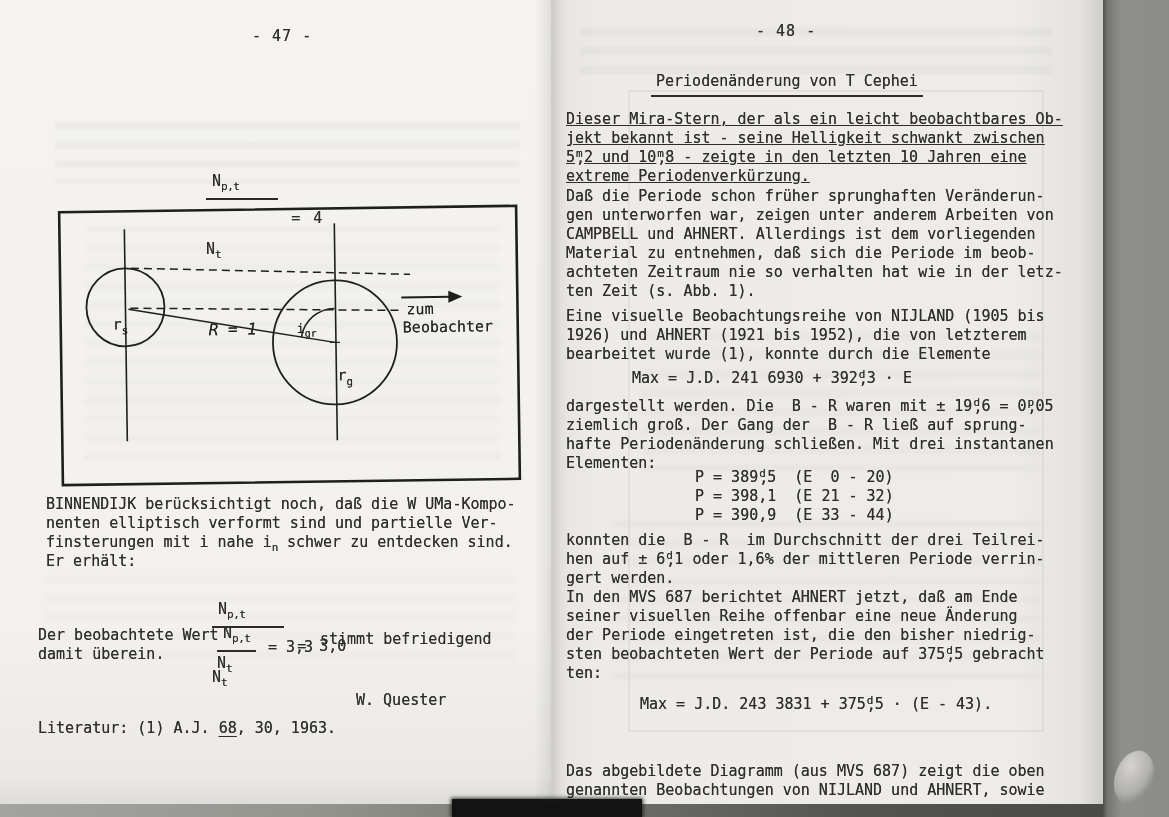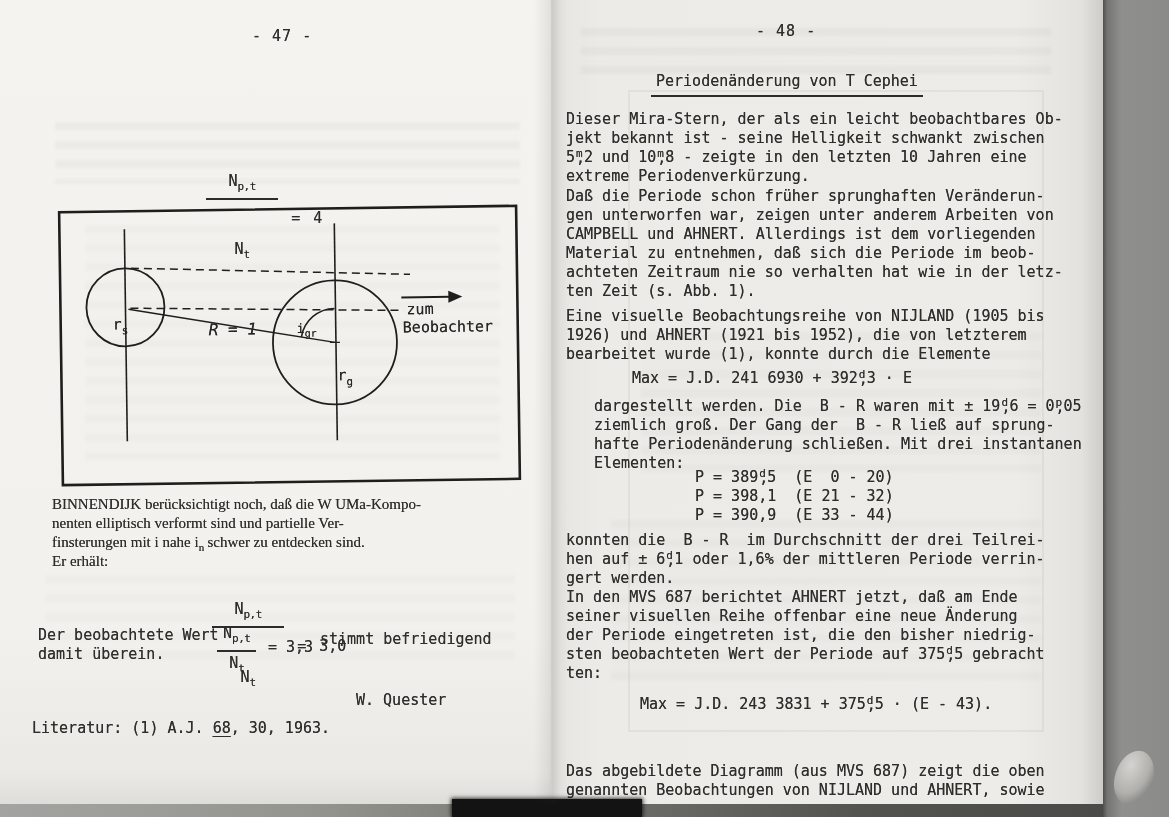--- a/index.html
+++ b/index.html
@@ -9,21 +9,21 @@
   .page-left{left:0;width:551px;height:806px;
      background:linear-gradient(180deg,#f4f3ef 0%,#f2f1ed 78%,#eae9e5 96%,#dddcd8 100%);}
   .page-right{left:551px;width:552px;height:811px;
      background:linear-gradient(90deg,#e6e4e0 0%,#ecebe7 9%,#edece8 84%,#e3e2de 96%,#cdccc9 100%);}
   .tl{height:19px;white-space:pre;}
   .abs{position:absolute;}
   .pageno{letter-spacing:1px;}
   .title{border-bottom:2px solid #2d2c2a;padding:0 5px 4px 5px;white-space:pre;}
   .para{position:absolute;}
   .formula{position:absolute;display:flex;align-items:center;gap:13px;white-space:pre;}
-  .frac{display:inline-block;text-align:center;}
+  .frac{display:inline-block;}
   .fnum{display:block;border-bottom:2px solid #2d2c2a;padding:0 6px 2px 6px;}
   .fden{display:block;padding-top:2px;}
   sub{font-size:11px;letter-spacing:-0.5px;}
   .stk{display:inline-block;position:relative;width:9px;}
   .stk-l{position:absolute;left:1px;bottom:3px;font-size:11px;line-height:1;}
   .stk-c{position:absolute;left:1px;bottom:-4px;font-size:15px;line-height:1;}
   .ink{text-shadow:0 0 0.5px rgba(46,45,43,0.75);}
   .uline{text-decoration:underline;text-underline-offset:3px;}
   
   .scan-bottom{position:absolute;left:0;top:804px;width:1103px;height:13px;
@@ -73,21 +73,21 @@
       <line x1="343" y1="94" x2="392" y2="94" stroke="#1e1e1c" stroke-width="2"></line>
       <polygon points="390,88 404,94 390,100" fill="#1e1e1c"></polygon>
       <text x="54" y="122" font-size="15"><tspan>r</tspan><tspan dy="5" font-size="11">s</tspan></text>
       <text x="278" y="176" font-size="15"><tspan>r</tspan><tspan dy="5" font-size="11">g</tspan></text>
       <text x="150" y="129" font-size="16" font-style="italic"><tspan>R = 1</tspan></text>
       <text x="238" y="128" font-size="13"><tspan>i</tspan><tspan dy="4" font-size="10">gr</tspan></text>
       <text x="348" y="111" font-size="15"><tspan>zum</tspan></text>
       <text x="344" y="129" font-size="15"><tspan>Beobachter</tspan></text>
     </svg>
 
-    <div class="para" style="left:52px;top:495px;font-family:Liberation Serif, serif;">
+    <div class="para" style="left:46px;top:495px;">
       <div class="tl">BINNENDIJK berücksichtigt noch, daß die W UMa-Kompo-</div>
       <div class="tl">nenten elliptisch verformt sind und partielle Ver-</div>
       <div class="tl">finsterungen mit i nahe i<sub>n</sub> schwer zu entdecken sind.</div>
       <div class="tl">Er erhält:</div>
     </div>
 
     <div class="formula" style="left:212px;top:562px;">
       <span class="frac">
         <span class="fnum"><span>N</span><sub>p,t</sub></span>
         <span class="fden"><span>N</span><sub>t</sub></span>
@@ -100,34 +100,34 @@
     <div class="abs tl" style="left:38px;top:645px;">damit überein.</div>
     <span class="frac abs" style="left:217px;top:624px;">
       <span class="fnum"><span>N</span><sub>p,t</sub></span>
       <span class="fden"><span>N</span><sub>t</sub></span>
     </span>
     <div class="abs tl" style="left:268px;top:638px;">= 3,3</div>
     <div class="abs tl" style="left:320px;top:630px;">stimmt befriedigend</div>
 
     <div class="abs tl" style="left:356px;top:691px;">W. Quester</div>
 
-    <div class="abs tl" style="left:32px;top:719px;"><span>Literatur: (1) A.J. </span><span class="uline">68</span><span>, 30, 1963.</span></div>
+    <div class="abs tl" style="left:38px;top:719px;"><span>Literatur: (1) A.J. </span><span class="uline">68</span><span>, 30, 1963.</span></div>
 
     <div class="smudge" style="left:55px;top:122px;width:465px;height:62px;"></div>
     <div class="smudge" style="left:85px;top:225px;width:415px;height:235px;opacity:.2;"></div>
     <div class="smudge" style="left:45px;top:575px;width:470px;height:95px;opacity:.18;"></div>
   </div>
 
   <div class="page page-right ink">
 
     <div class="abs pageno" style="left:205px;top:22px;">- 48 -</div>
 
     <div class="abs title" style="left:100px;top:72px;">Periodenänderung von T Cephei</div>
 
-    <div class="para" style="left:15px;top:110px;">
+    <div class="para" style="left:15px;top:110px;text-decoration:underline;">
       <div class="tl">Dieser Mira-Stern, der als ein leicht beobachtbares Ob-</div>
       <div class="tl">jekt bekannt ist - seine Helligkeit schwankt zwischen</div>
       <div class="tl">5<span class="stk"><span class="stk-l">m</span><span class="stk-c">,</span></span>2 und 10<span class="stk"><span class="stk-l">m</span><span class="stk-c">,</span></span>8 - zeigte in den letzten 10 Jahren eine</div>
       <div class="tl">extreme Periodenverkürzung.</div>
     </div>
 
     <div class="para" style="left:15px;top:187px;">
       <div class="tl">Daß die Periode schon früher sprunghaften Veränderun-</div>
       <div class="tl">gen unterworfen war, zeigen unter anderem Arbeiten von</div>
       <div class="tl">CAMPBELL und AHNERT. Allerdings ist dem vorliegenden</div>
@@ -137,21 +137,21 @@
     </div>
 
     <div class="para" style="left:15px;top:307px;">
       <div class="tl">Eine visuelle Beobachtungsreihe von NIJLAND (1905 bis</div>
       <div class="tl">1926) und AHNERT (1921 bis 1952), die von letzterem</div>
       <div class="tl">bearbeitet wurde (1), konnte durch die Elemente</div>
     </div>
 
     <div class="abs tl" style="left:74px;top:369px;margin-left:7px;">Max = J.D. 241 6930 + 392<span class="stk"><span class="stk-l">d</span><span class="stk-c">,</span></span>3 · E</div>
 
-    <div class="para" style="left:15px;top:397px;margin-left:28px;">
+    <div class="para" style="left:15px;top:397px;">
       <div class="tl">dargestellt werden. Die  B - R waren mit ± 19<span class="stk"><span class="stk-l">d</span><span class="stk-c">,</span></span>6 = 0<span class="stk"><span class="stk-l">p</span><span class="stk-c">,</span></span>05</div>
       <div class="tl">ziemlich groß. Der Gang der  B - R ließ auf sprung-</div>
       <div class="tl">hafte Periodenänderung schließen. Mit drei instantanen</div>
       <div class="tl">Elementen:</div>
     </div>
 
     <div class="para" style="left:144px;top:468px;">
       <div class="tl">P = 389<span class="stk"><span class="stk-l">d</span><span class="stk-c">,</span></span>5  (E  0 - 20)</div>
       <div class="tl">P = 398,1  (E 21 - 32)</div>
       <div class="tl">P = 390,9  (E 33 - 44)</div>

